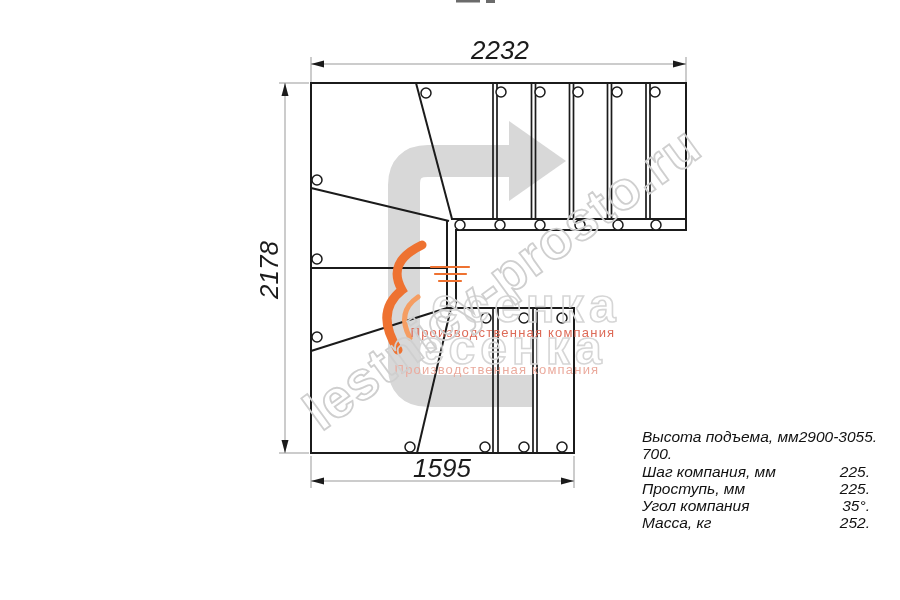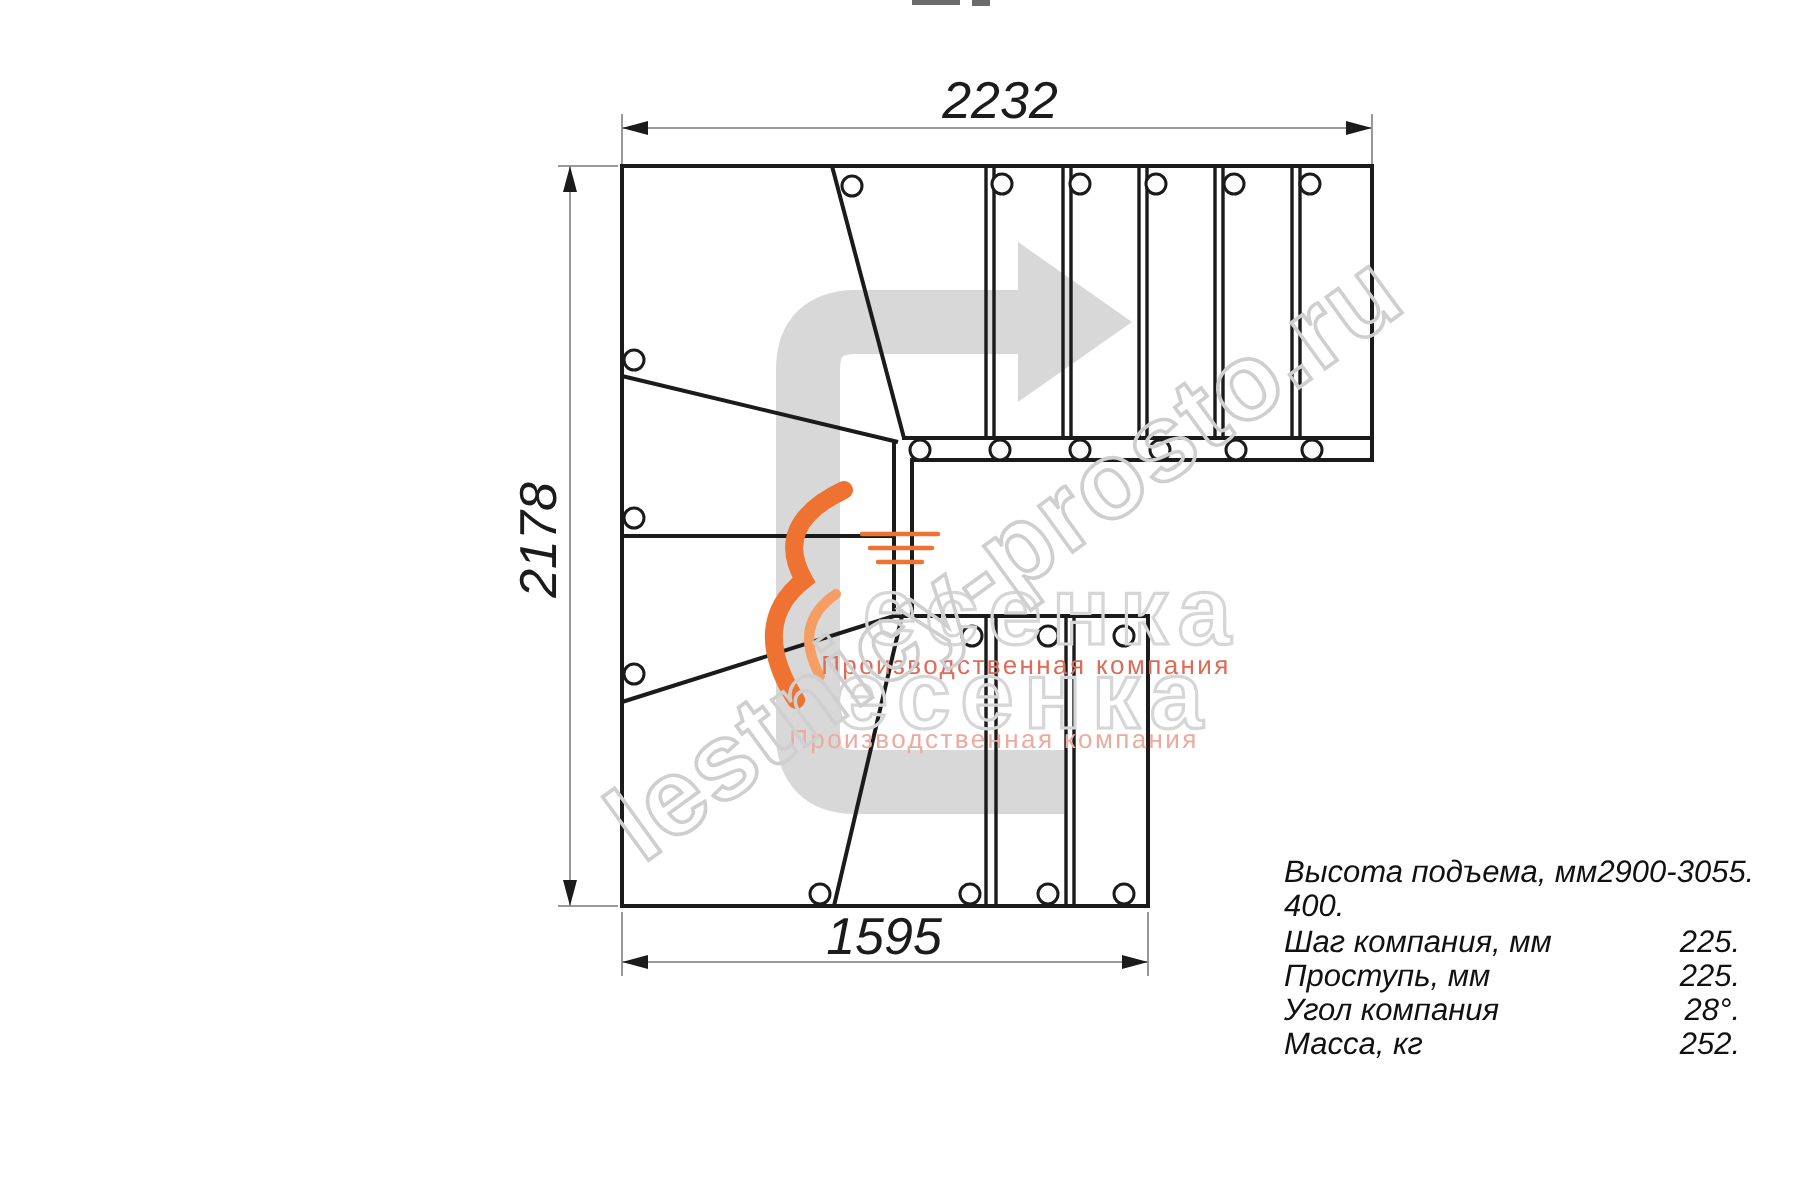--- a/index.html
+++ b/index.html
@@ -124,32 +124,32 @@
     <text class="wm-diag" text-anchor="middle" transform="translate(465,293) rotate(-36)">lestnicy-prosto.ru</text>
   </svg>
 
   
   <div class="specs">
     <div class="spec-row">
       <span class="spec-label">Высота подъема, мм</span>
       <span class="spec-value">2900-3055.</span>
     </div>
     <div class="spec-row">
-      <span class="spec-value">400.</span>
+      <span class="spec-value">700.</span>
     </div>
     <div class="spec-row">
       <span class="spec-label">Шаг компания, мм</span>
       <span class="spec-value">225.</span>
     </div>
     <div class="spec-row">
       <span class="spec-label">Проступь, мм</span>
       <span class="spec-value">225.</span>
     </div>
     <div class="spec-row">
       <span class="spec-label">Угол компания</span>
-      <span class="spec-value">28°.</span>
+      <span class="spec-value">35°.</span>
     </div>
     <div class="spec-row">
       <span class="spec-label">Масса, кг</span>
       <span class="spec-value">252.</span>
     </div>
   </div>
 </div>
 
 </body></html>

